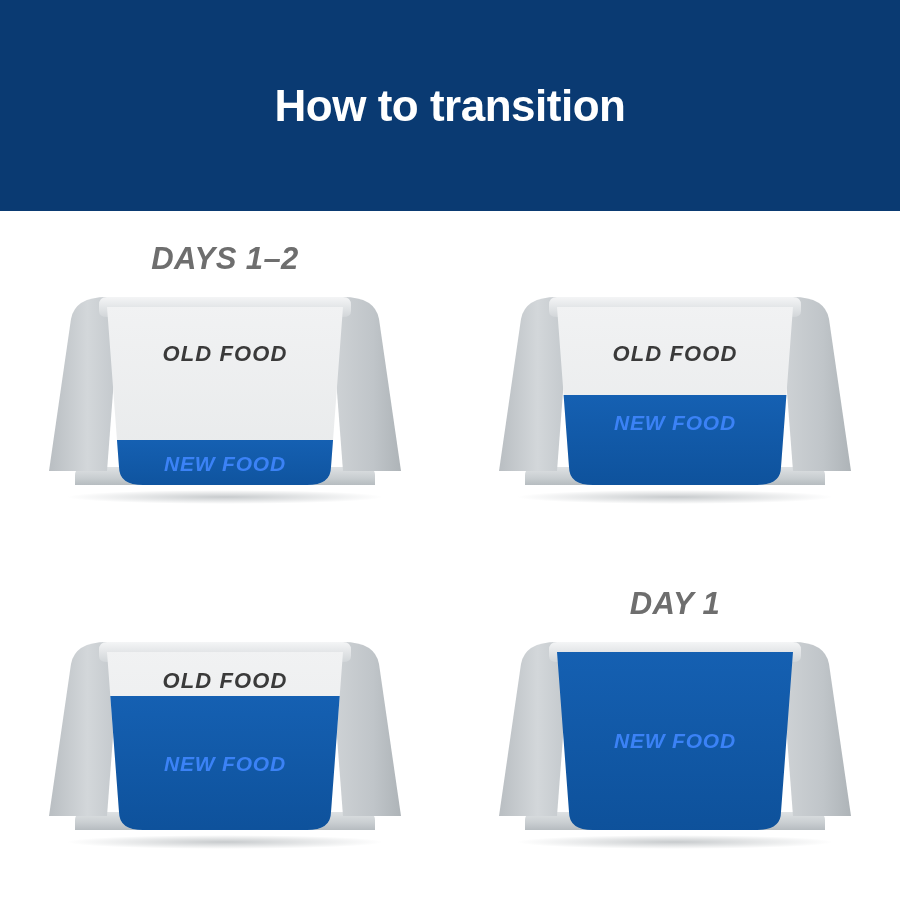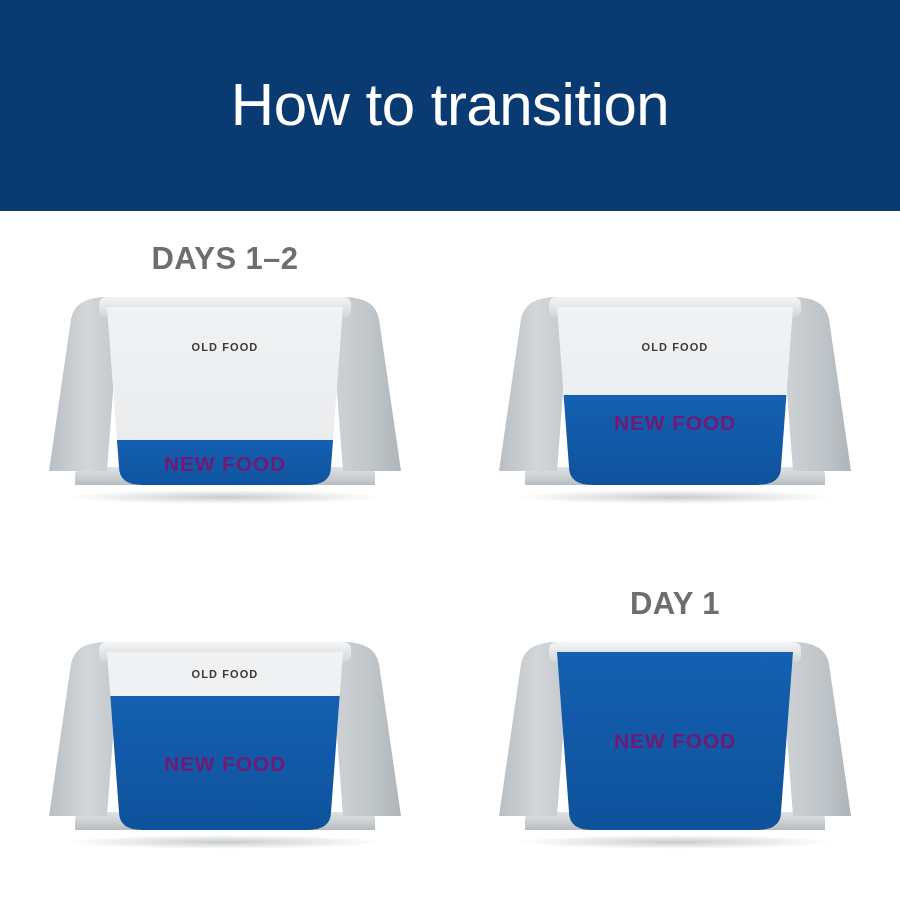--- a/index.html
+++ b/index.html
@@ -23,42 +23,43 @@
     top: 0;
     width: 900px;
     height: 211px;
     background: #0a3a72;
     display: flex;
     align-items: center;
     justify-content: center;
   }
   .header-title {
     color: #ffffff;
-    font-size: 60px;
-    font-weight: normal;
+    font-size: 44px;
+    font-weight: bold;
     line-height: 1.07;
     text-align: center;
     letter-spacing: -0.5px;
     margin: 0;
     padding: 0 20px;
   }
   .header-title .line {
     display: block;
   }
 
   
   .steps-grid {
     position: absolute;
     left: 0;
     top: 211px;
     width: 900px;
     height: 689px;
     display: grid;
     grid-template-columns: 1fr 1fr;
     grid-template-rows: 1fr 1fr;
+    font-style: italic;
   }
   .step-card {
     position: relative;
   }
 
   .step-label {
     position: absolute;
     top: 30px;
     left: 0;
     width: 100%;
@@ -83,30 +84,30 @@
     width: 360px;
     height: 215px;
   }
 
   
   .food-label {
     position: absolute;
     left: 0;
     width: 100%;
     text-align: center;
-    font-size: 11px;
+    font-size: 22px;
     font-weight: bold;
     letter-spacing: 1.1px;
     pointer-events: none;
   }
   .old-food-label {
     color: #3a3a3a;
   }
   .new-food-label {
-    color: #701a75;
+    color: #3b82f6;
     font-size: 21px;
     letter-spacing: 0.8px;
   }
 </style>
 </head>
 <body>
 
 <div class="header-banner">
   <h1 class="header-title">
     <span class="line">How to transition</span>

